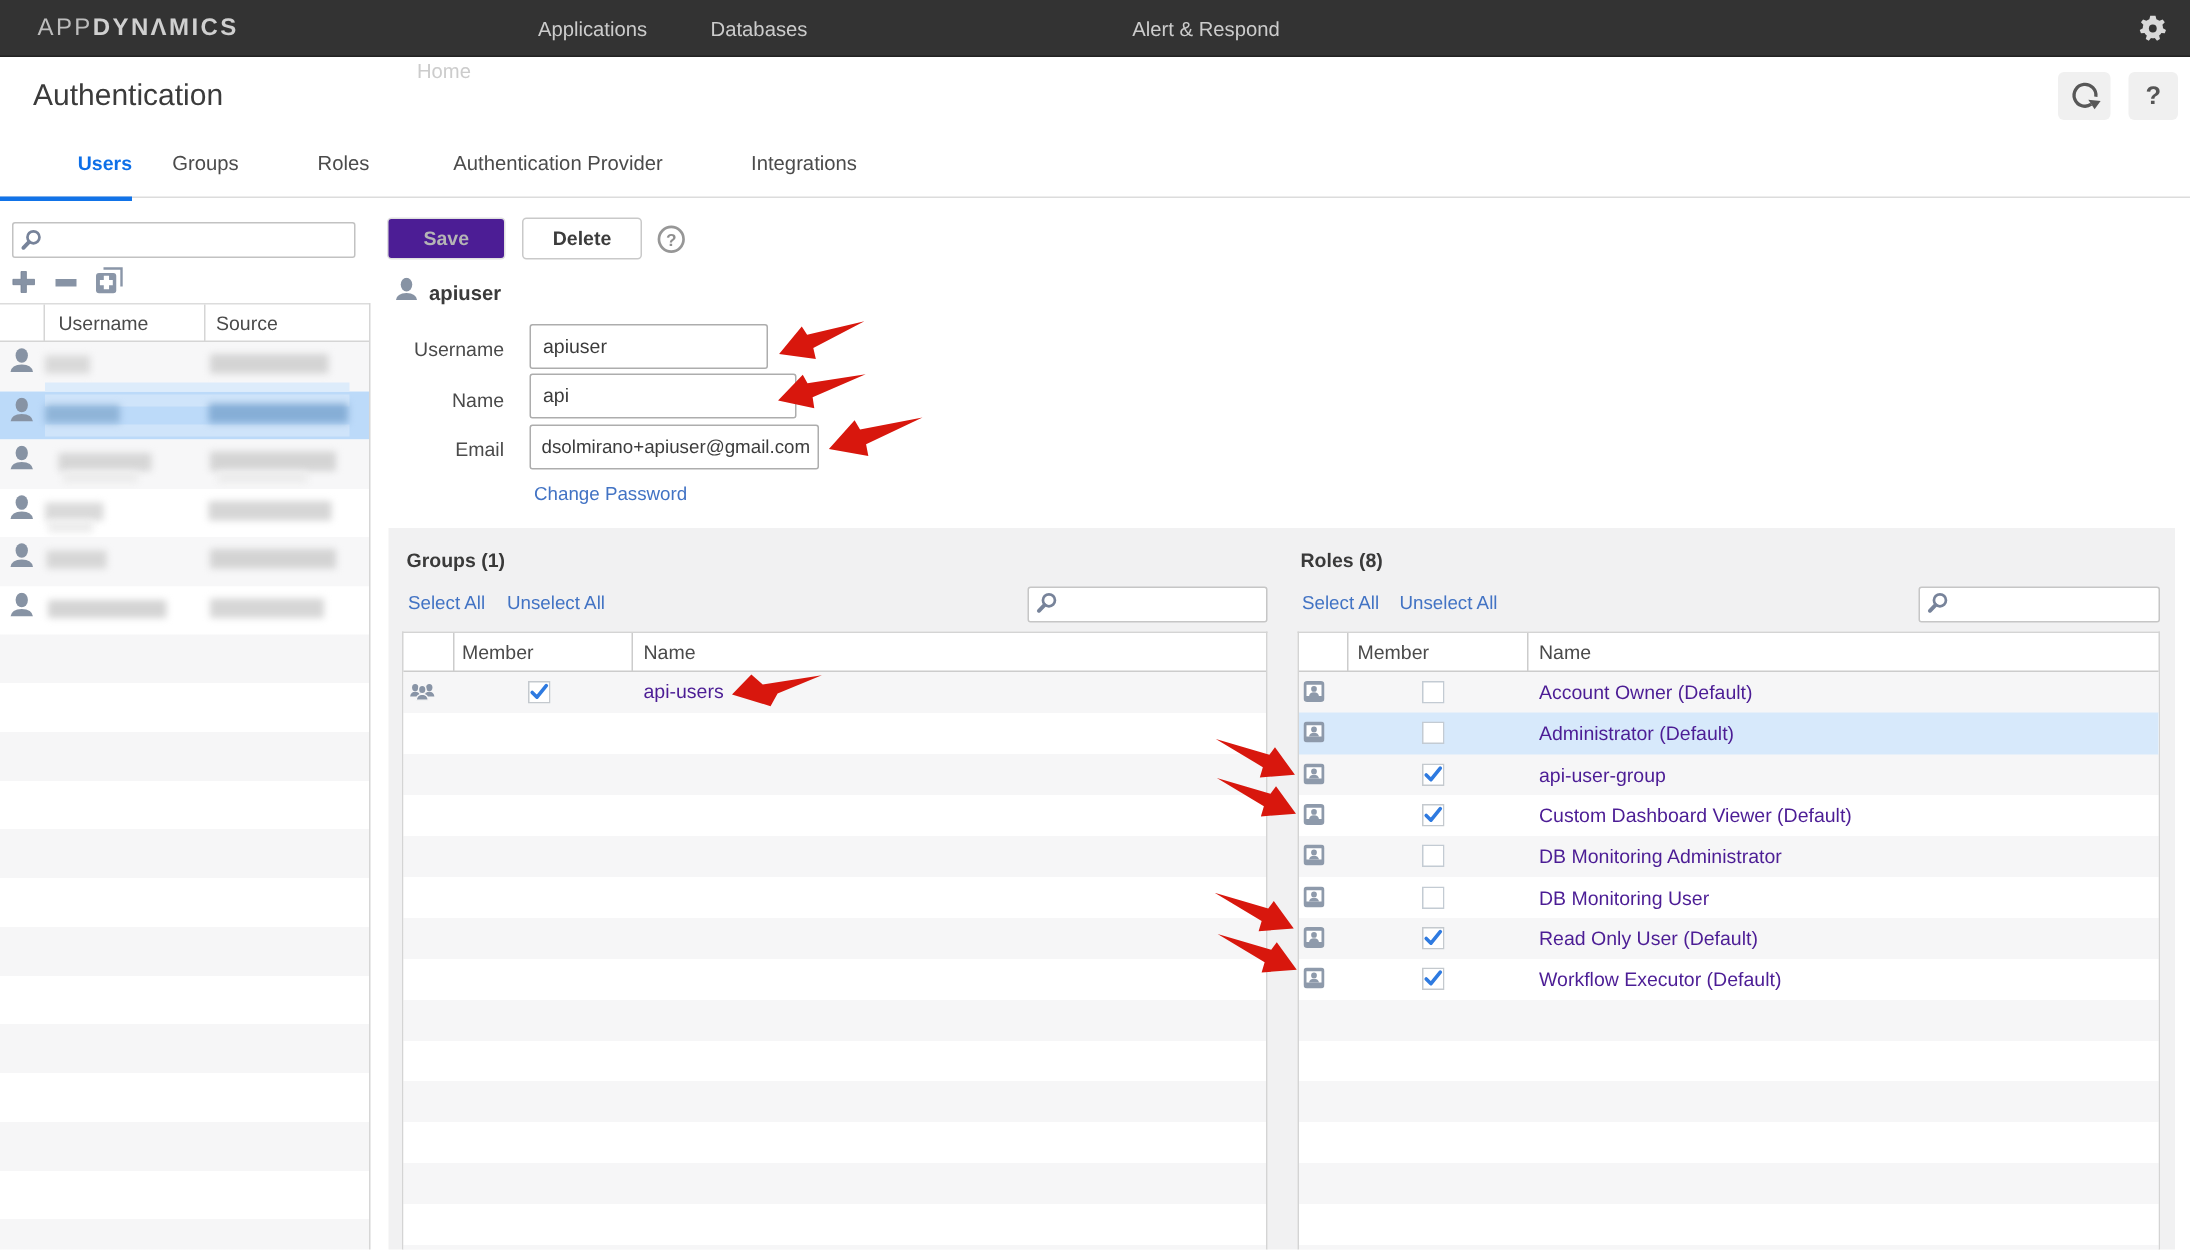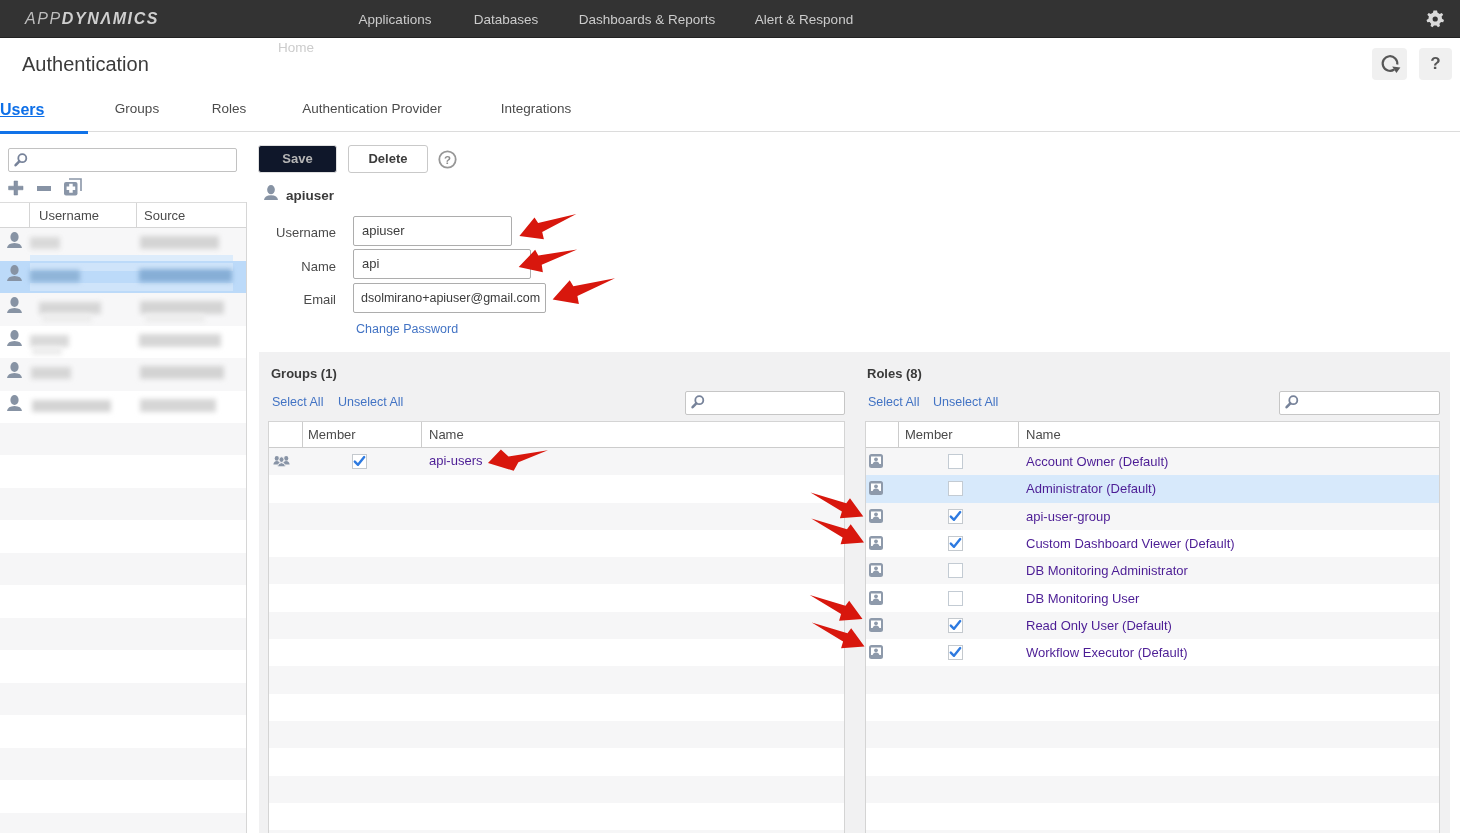--- a/index.html
+++ b/index.html
@@ -3,45 +3,45 @@
 <meta charset="utf-8">
 <style>
 * { margin:0; padding:0; box-sizing:border-box; }
 html,body { width:1460px; height:833px; overflow:hidden; background:#fff;
   font-family:"Liberation Sans", sans-serif; }
 .abs { position:absolute; }
 
 #nav { position:absolute; left:0; top:0; width:1460px; height:38px; background:#333333;
   border-bottom:1px solid #222; }
 #logo { position:absolute; left:25px; top:0; height:38px; line-height:38px;
-  font-size:16px; letter-spacing:1.6px; color:#bdbdbd;font-style:italic; }
+  font-size:16px; letter-spacing:1.6px; color:#bdbdbd; }
 #logo b { color:#cfcfcf; font-weight:bold; }
 .navitem { position:absolute; top:0; height:38px; line-height:39px; color:#cccccc;
   font-size:13.5px; transform:translateX(-50%); white-space:nowrap; }
 
 #admintitle { position:absolute; left:22px; top:53px; font-size:20px; color:#3b3b3b; }
 .hbtn { position:absolute; top:48px; height:32px; border-radius:4px; background:#f0f0f0;
   text-align:center; }
 
 #tabrow { position:absolute; left:0; top:95px; width:1460px; height:37px; }
 #tabline { position:absolute; left:0; top:36px; width:1460px; height:1px; background:#dcdcdc; }
 .tab { position:absolute; top:6px; font-size:13.5px; color:#4b4b4b; transform:translateX(-50%);
   white-space:nowrap; }
 #tab-users { position:absolute; left:0; top:0; width:88px; height:39px; color:#0d6fe8;
-  font-weight:bold; font-size:16px; text-align:left; padding-top:6px;
-  border-bottom:3px solid #1173e8;text-decoration:underline; }
+  font-weight:bold; font-size:13px; text-align:right; padding-top:6px;
+  border-bottom:3px solid #1173e8; }
 
 #leftpanel { position:absolute; left:0; top:132px; width:247px; height:701px; }
 #lsearch { position:absolute; left:8px; top:16px; width:229px; height:24px;
   border:1px solid #c2c2c2; border-radius:2px; background:#fff; }
 .blob { position:absolute; filter:blur(2.6px); border-radius:1px; }
 
 .btn { position:absolute; top:145px; height:28px; border-radius:3px; font-size:13px;
   font-weight:bold; text-align:center; line-height:26px; }
-#btn-save { left:258px; width:79px; background:#0f172a; border:1px solid #e0e0e0; color:#b5b5b5; }
+#btn-save { left:258px; width:79px; background:#4c1d95; border:1px solid #e0e0e0; color:#b5b5b5; }
 #btn-delete { left:348px; width:80px; background:#ffffff; border:1px solid #c9c9c9; color:#3c3c3c; }
 .flabel { position:absolute; width:110px; right:auto; text-align:right; font-size:13px;
   color:#4a4a4a; }
 .finput { position:absolute; border:1px solid #adadad; border-radius:2px; background:#fff;
   font-size:13px; color:#3c3c3c; padding-left:8px; line-height:28px; height:30px;
   white-space:nowrap; overflow:hidden; }
 a.link { color:#4273c4; text-decoration:none; }
 
 #graybox { position:absolute; left:259px; top:352px; width:1191px; height:481px;
   background:#f1f1f2; }
@@ -60,21 +60,20 @@
 svg.icon { position:absolute; }
 </style>
 </head>
 <body>
 
 <div id="nav">
   <div id="logo">APP<b>DYNΛMICS</b></div>
   <div class="navitem" style="left:296px;margin-top:28px;">Home</div>
   <div class="navitem" style="left:395px;">Applications</div>
   <div class="navitem" style="left:506px;">Databases</div>
-  <div class="navitem" style="left:647px;">Dashboards &amp; Reports</div>
   <div class="navitem" style="left:804px;">Alert &amp; Respond</div>
   <svg class="icon" style="left:1426px; top:10px;" width="18" height="18" viewBox="0 0 18 18">
     <path fill="#d9d9d9" d="M9 0.5 L11 0.5 L11.6 2.8 A6.4 6.4 0 0 1 13.6 3.9 L15.8 3 L17.2 4.8 L15.6 6.5 A6.4 6.4 0 0 1 16 8.8 L18 10 L17.2 12.2 L14.9 12 A6.4 6.4 0 0 1 13.4 13.7 L14 16 L12 17.2 L10.5 15.4 A6.4 6.4 0 0 1 8 15.4 L6.5 17.2 L4.5 16 L5.2 13.7 A6.4 6.4 0 0 1 3.7 12 L1.3 12.2 L0.5 10 L2.5 8.8 A6.4 6.4 0 0 1 2.9 6.5 L1.3 4.8 L2.7 3 L4.9 3.9 A6.4 6.4 0 0 1 6.9 2.8 L7.5 0.5 Z"></path>
     <circle cx="9.2" cy="9" r="2.6" fill="#333333"></circle>
   </svg>
 </div>
 
 <div id="admintitle">Authentication</div>
 <div class="hbtn" style="left:1372px; width:35px;">
   <svg width="22" height="22" viewBox="0 0 22 22" style="margin-top:5px;">

